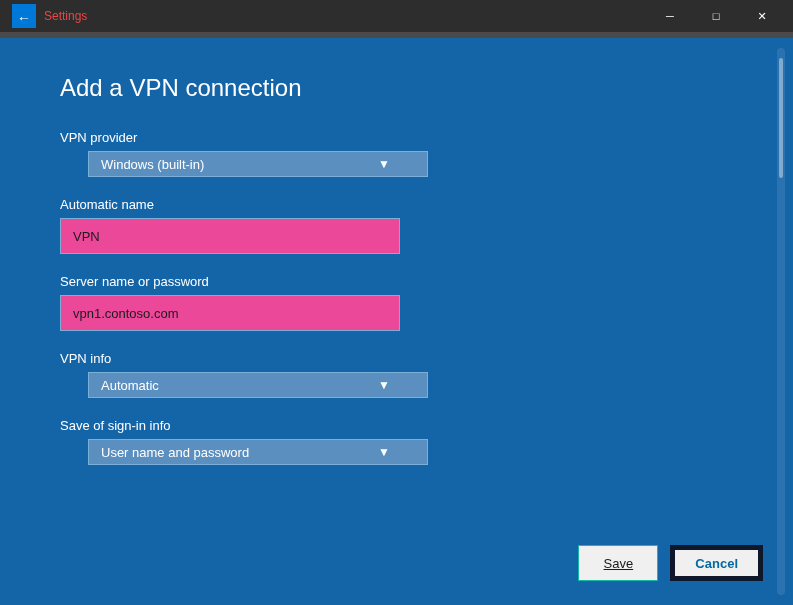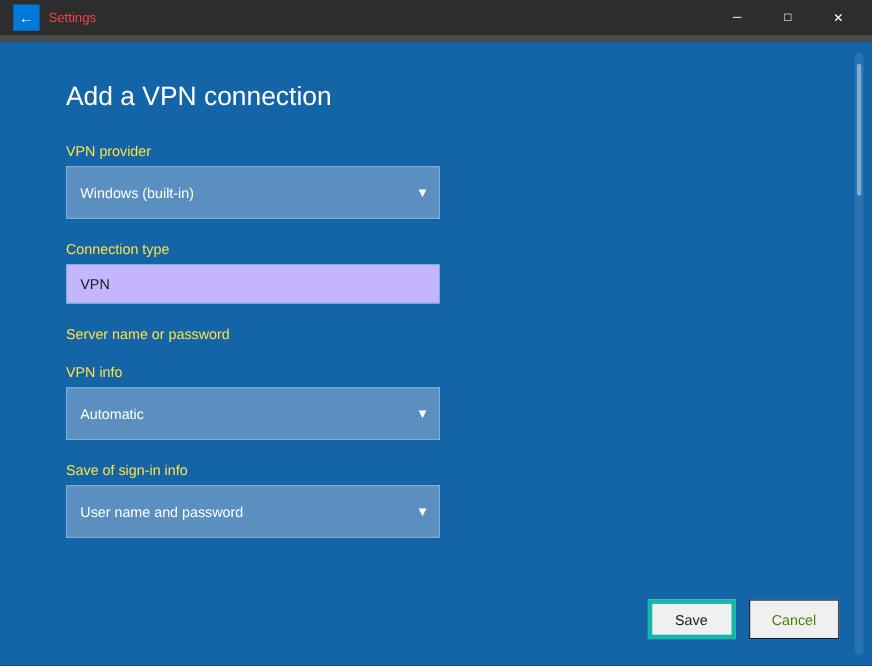--- a/index.html
+++ b/index.html
@@ -105,61 +105,62 @@
       font-size: 24px;
       font-weight: 300;
       margin-bottom: 28px;
     }
 
     .field-group {
       margin-bottom: 20px;
     }
 
     .field-label {
-      color: #fde047;
+      color: #ffffff;
       font-size: 13px;
       margin-bottom: 6px;
       display: block;
     }
 
     .select-wrapper {
       position: relative;
       width: 340px;
     }
     .select-wrapper select {
       width: 100%;
-      height: 48px;
+      height: 26px;
       background: #5a8fc0;
       border: 1px solid #7ab0d8;
       color: #ffffff;
       font-size: 13px;
       padding: 0 36px 0 12px;
       appearance: none;
       -webkit-appearance: none;
       cursor: pointer;
       outline: none;
+      margin-left: 28px;
     }
     .select-wrapper select option {
       background: #1464a8;
       color: #ffffff;
     }
     .select-arrow {
       position: absolute;
       right: 10px;
       top: 50%;
       transform: translateY(-50%);
       color: #ffffff;
       font-size: 12px;
       pointer-events: none;
     }
 
     .form-input {
       width: 340px;
       height: 36px;
-      background: #c4b5fd;
+      background: #ec4899;
       border: 1px solid #7ab0d8;
       color: #1a1a1a;
       font-size: 13px;
       padding: 0 12px;
       outline: none;
     }
 
     
     .bottom-buttons {
       position: absolute;
@@ -173,26 +174,28 @@
       min-width: 80px;
       padding: 0 20px;
       font-size: 13px;
       cursor: pointer;
       border: none;
       font-family: 'Segoe UI', Arial, sans-serif;
     }
     .btn-save {
       background: #f0f0f0;
       color: #1a1a1a;
-      border: 4px solid #14b8a6;
+      border: 1px solid #14b8a6;
+      text-decoration: underline;
     }
     .btn-cancel {
       background: #f0f0f0;
-      color: #4d7c0f;
-      border: 1px solid #0f172a;
+      color: #0369a1;
+      border: 5px solid #0f172a;
+      font-weight: bold;
     }
   </style>
 </head>
 <body>
 
 <div class="title-bar">
   <div class="title-bar-left">
     <button class="back-btn">
       <span>←</span>
     </button>
@@ -217,26 +220,27 @@
       <div class="select-wrapper">
         <select>
           <option>Windows (built-in)</option>
           <option>Other</option>
         </select>
         <span class="select-arrow">▼</span>
       </div>
     </div>
 
     <div class="field-group">
-      <label class="field-label">Connection type</label>
+      <label class="field-label">Automatic name</label>
       <input type="text" class="form-input" value="VPN" style="">
     </div>
 
     <div class="field-group">
       <label class="field-label">Server name or password</label>
+      <input type="text" class="form-input" value="vpn1.contoso.com" style="">
     </div>
 
     <div class="field-group">
       <label class="field-label">VPN info</label>
       <div class="select-wrapper">
         <select>
           <option>Automatic</option>
           <option>PPTP</option>
           <option>L2TP/IPsec with certificate</option>
           <option>L2TP/IPsec with pre-shared key</option>

